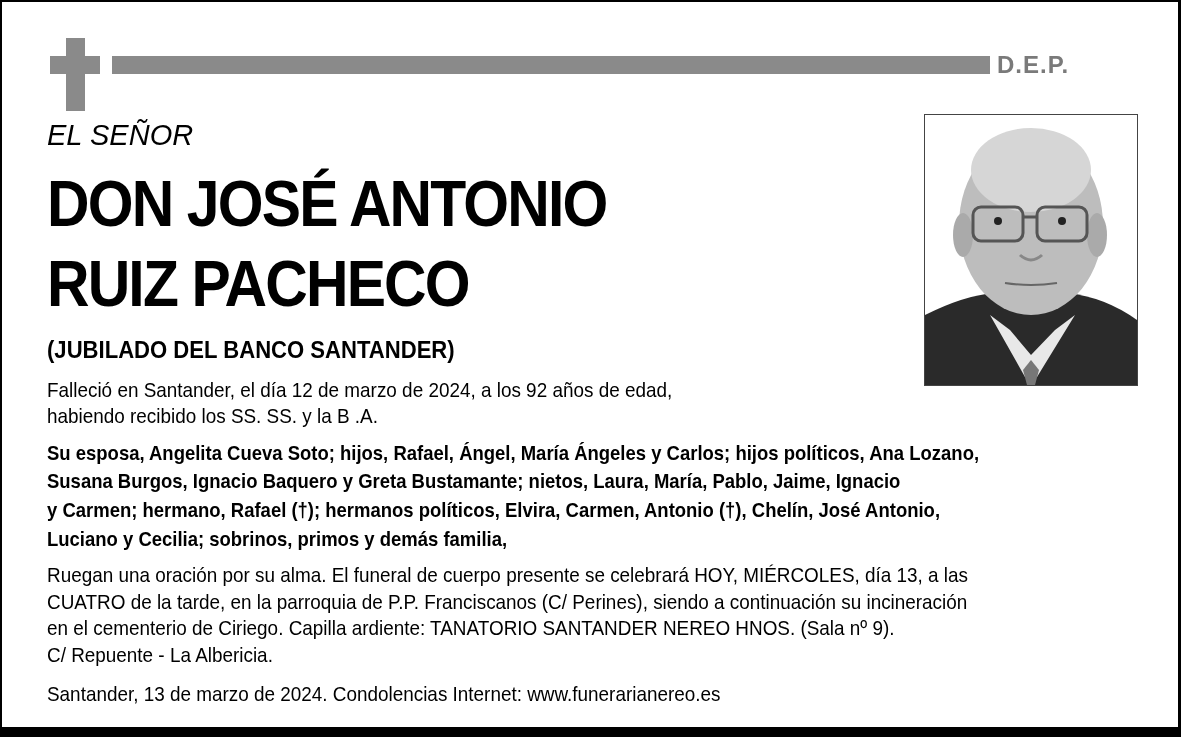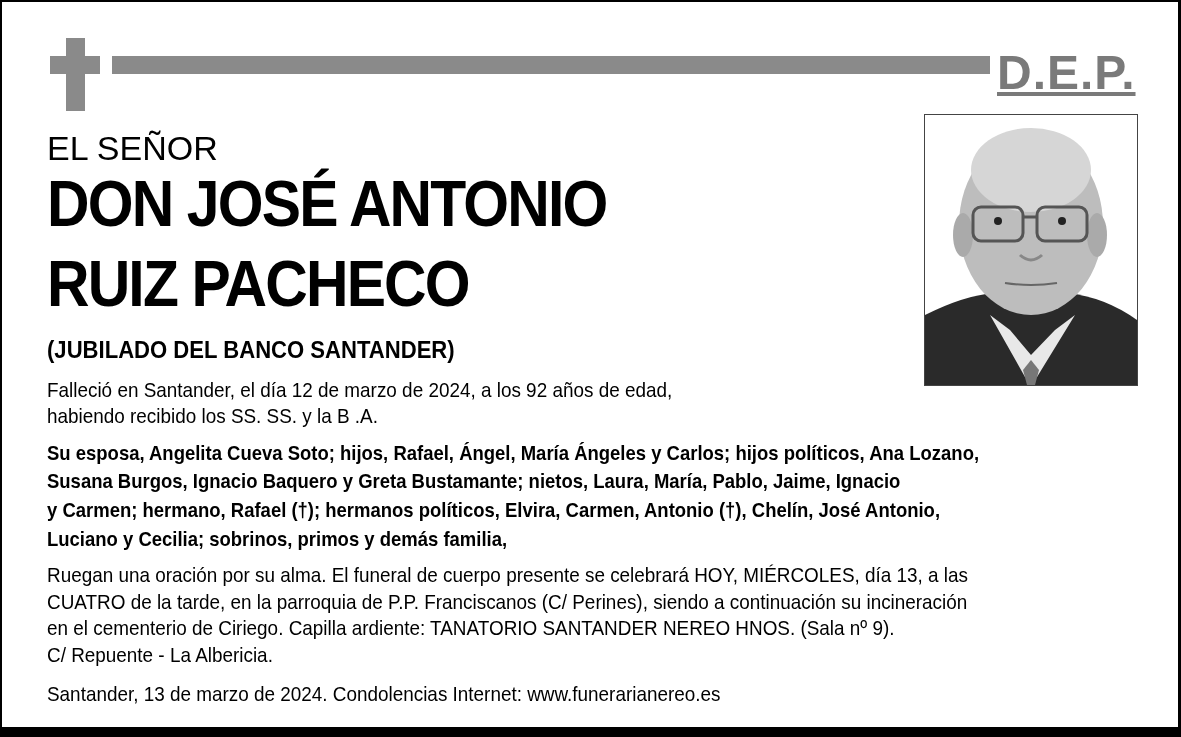--- a/index.html
+++ b/index.html
@@ -2,25 +2,25 @@
 <html><head>
 <meta charset="utf-8">
 <style>
   html, body { margin:0; padding:0; }
   body { width:1181px; height:737px; background:#000; position:relative; overflow:hidden;
          font-family:"Liberation Sans", sans-serif; }
   .card { position:absolute; left:2px; top:2px; width:1176px; height:725px; background:#fff; }
   .cross-v { position:absolute; left:64px; top:36px; width:19px; height:73px; background:#8a8a8a; }
   .cross-h { position:absolute; left:48px; top:54px; width:50px; height:18px; background:#8a8a8a; }
   .rule { position:absolute; left:110px; top:54px; width:878px; height:18px; background:#8a8a8a; }
-  .dep { position:absolute; left:995px; top:48px; font-size:48px; font-weight:bold; color:#7a7a7a; letter-spacing:1px; line-height:46px;text-decoration:underline; }
+  .dep { position:absolute; left:995px; top:40px; font-size:24px; font-weight:bold; color:#7a7a7a; letter-spacing:1px; line-height:46px; }
   .photo { position:absolute; left:922px; top:112px; width:212px; height:270px; border:1px solid #444;
            background:#fff; overflow:hidden; }
   .t { position:absolute; left:47px; color:#000; white-space:nowrap; }
-  .senor { top:131px; font-size:34px; line-height:34px; }
+  .senor { top:118px; font-size:29px; line-height:34px;font-style:italic; }
   .name { font-size:64px; font-weight:bold; letter-spacing:-2px; line-height:72px; transform:scaleX(0.92); transform-origin:left; }
   .name1 { top:168px; }
   .name2 { top:248px; }
   .job { top:336px; font-size:24px; font-weight:bold; line-height:28px; transform:scaleX(0.92); transform-origin:left; }
   .p { font-size:21px; line-height:24px; transform:scaleX(0.9); transform-origin:left; }
   .pb { font-size:21px; line-height:26px; font-weight:bold; transform:scaleX(0.88); transform-origin:left; }
 </style>
 </head>
 <body>
 

